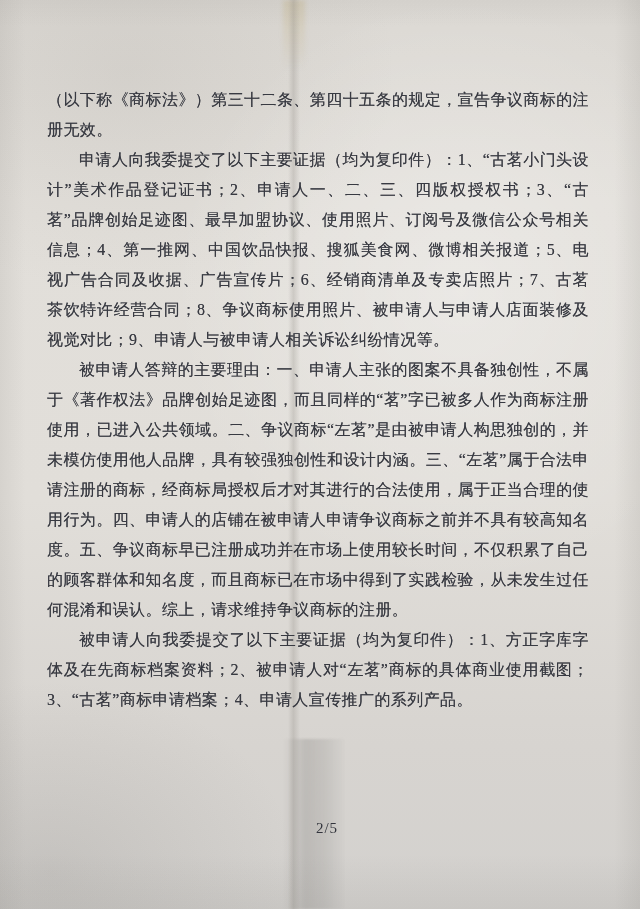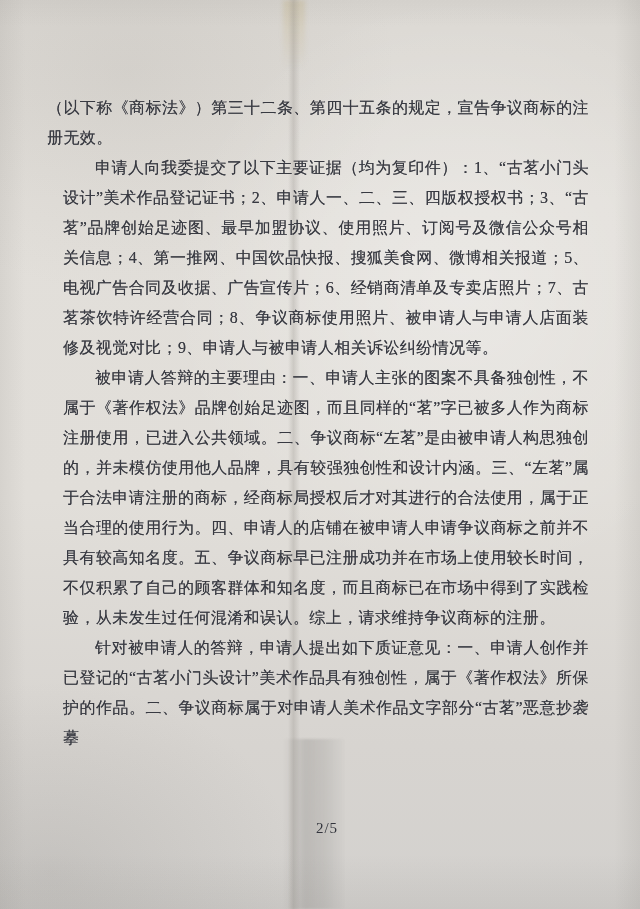--- a/index.html
+++ b/index.html
@@ -54,37 +54,36 @@
     position: absolute;
     inset: 0;
     background:
       linear-gradient(90deg, rgba(130,127,122,0.12) 0%, rgba(130,127,122,0) 4%, rgba(130,127,122,0) 96%, rgba(130,127,122,0.14) 100%),
       linear-gradient(180deg, rgba(130,127,122,0.08) 0%, rgba(130,127,122,0) 3%, rgba(130,127,122,0) 94%, rgba(130,127,122,0.12) 100%);
   }
   
   .doc-text {
     position: absolute;
     left: 47px;
-    top: 93px;
+    top: 85px;
     width: 542px;
     color: #383a42;
     font-size: 16px;
     line-height: 30px;
     letter-spacing: 0.42px;
     text-align: justify;
     filter: blur(0.3px);
     text-shadow: 0 0 0.6px rgba(56,58,66,0.75);
   }
   .doc-text p {
     margin: 0;
     padding: 0;
   }
   .doc-text p.indent {
     text-indent: 2em;
-    margin-left: 16px;
   }
   .page-number {
     position: absolute;
     top: 820px;
     left: 0;
     width: 654px;
     text-align: center;
     color: #32343c;
     font-size: 15px;
     letter-spacing: 1px;
@@ -97,17 +96,17 @@
 <div class="paper">
   <div class="fold-top-tint"></div>
   <div class="fold-line"></div>
   <div class="fold-bottom-band"></div>
   <div class="edge-vignette"></div>
 
   <div class="doc-text">
     <p>（以下称《商标法》）第三十二条、第四十五条的规定，宣告争议商标的注册无效。</p>
     <p class="indent">申请人向我委提交了以下主要证据（均为复印件）：1、“古茗小门头设计”美术作品登记证书；2、申请人一、二、三、四版权授权书；3、“古茗”品牌创始足迹图、最早加盟协议、使用照片、订阅号及微信公众号相关信息；4、第一推网、中国饮品快报、搜狐美食网、微博相关报道；5、电视广告合同及收据、广告宣传片；6、经销商清单及专卖店照片；7、古茗茶饮特许经营合同；8、争议商标使用照片、被申请人与申请人店面装修及视觉对比；9、申请人与被申请人相关诉讼纠纷情况等。</p>
     <p class="indent">被申请人答辩的主要理由：一、申请人主张的图案不具备独创性，不属于《著作权法》品牌创始足迹图，而且同样的“茗”字已被多人作为商标注册使用，已进入公共领域。二、争议商标“左茗”是由被申请人构思独创的，并未模仿使用他人品牌，具有较强独创性和设计内涵。三、“左茗”属于合法申请注册的商标，经商标局授权后才对其进行的合法使用，属于正当合理的使用行为。四、申请人的店铺在被申请人申请争议商标之前并不具有较高知名度。五、争议商标早已注册成功并在市场上使用较长时间，不仅积累了自己的顾客群体和知名度，而且商标已在市场中得到了实践检验，从未发生过任何混淆和误认。综上，请求维持争议商标的注册。</p>
-    <p class="indent">针对被申请人的答辩，申请人提出如下质证意见：一、申请人创作并已登记的“古茗小门头设计”美术作品具有独创性，属于《著作权法》所保护的作品。二、争议商标属于对申请人美术作品文字部分“古茗”恶意抄袭摹</p>
+    <p class="indent">被申请人向我委提交了以下主要证据（均为复印件）：1、方正字库字体及在先商标档案资料；2、被申请人对“左茗”商标的具体商业使用截图；3、“古茗”商标申请档案；4、申请人宣传推广的系列产品。</p>
   </div>
 
   <div class="page-number">2/5</div>
 </div>
 
 </body></html>

